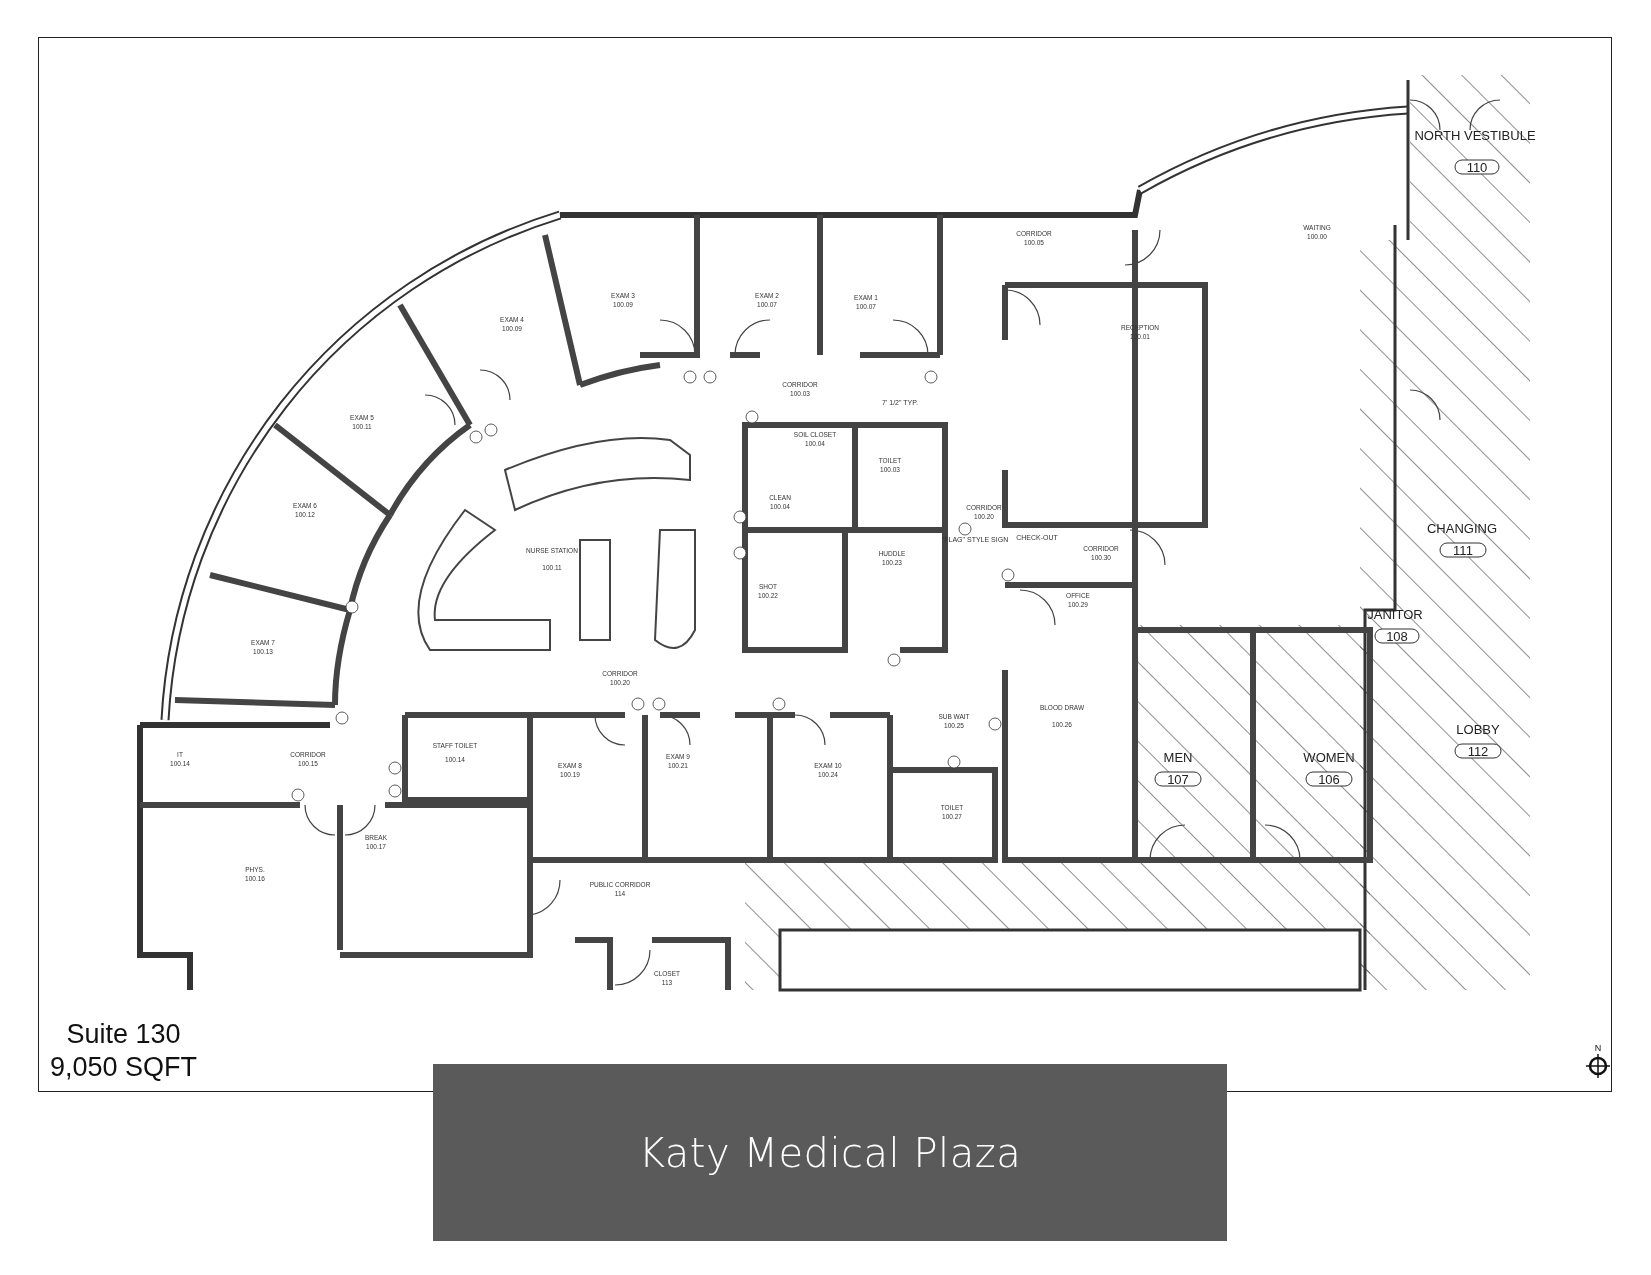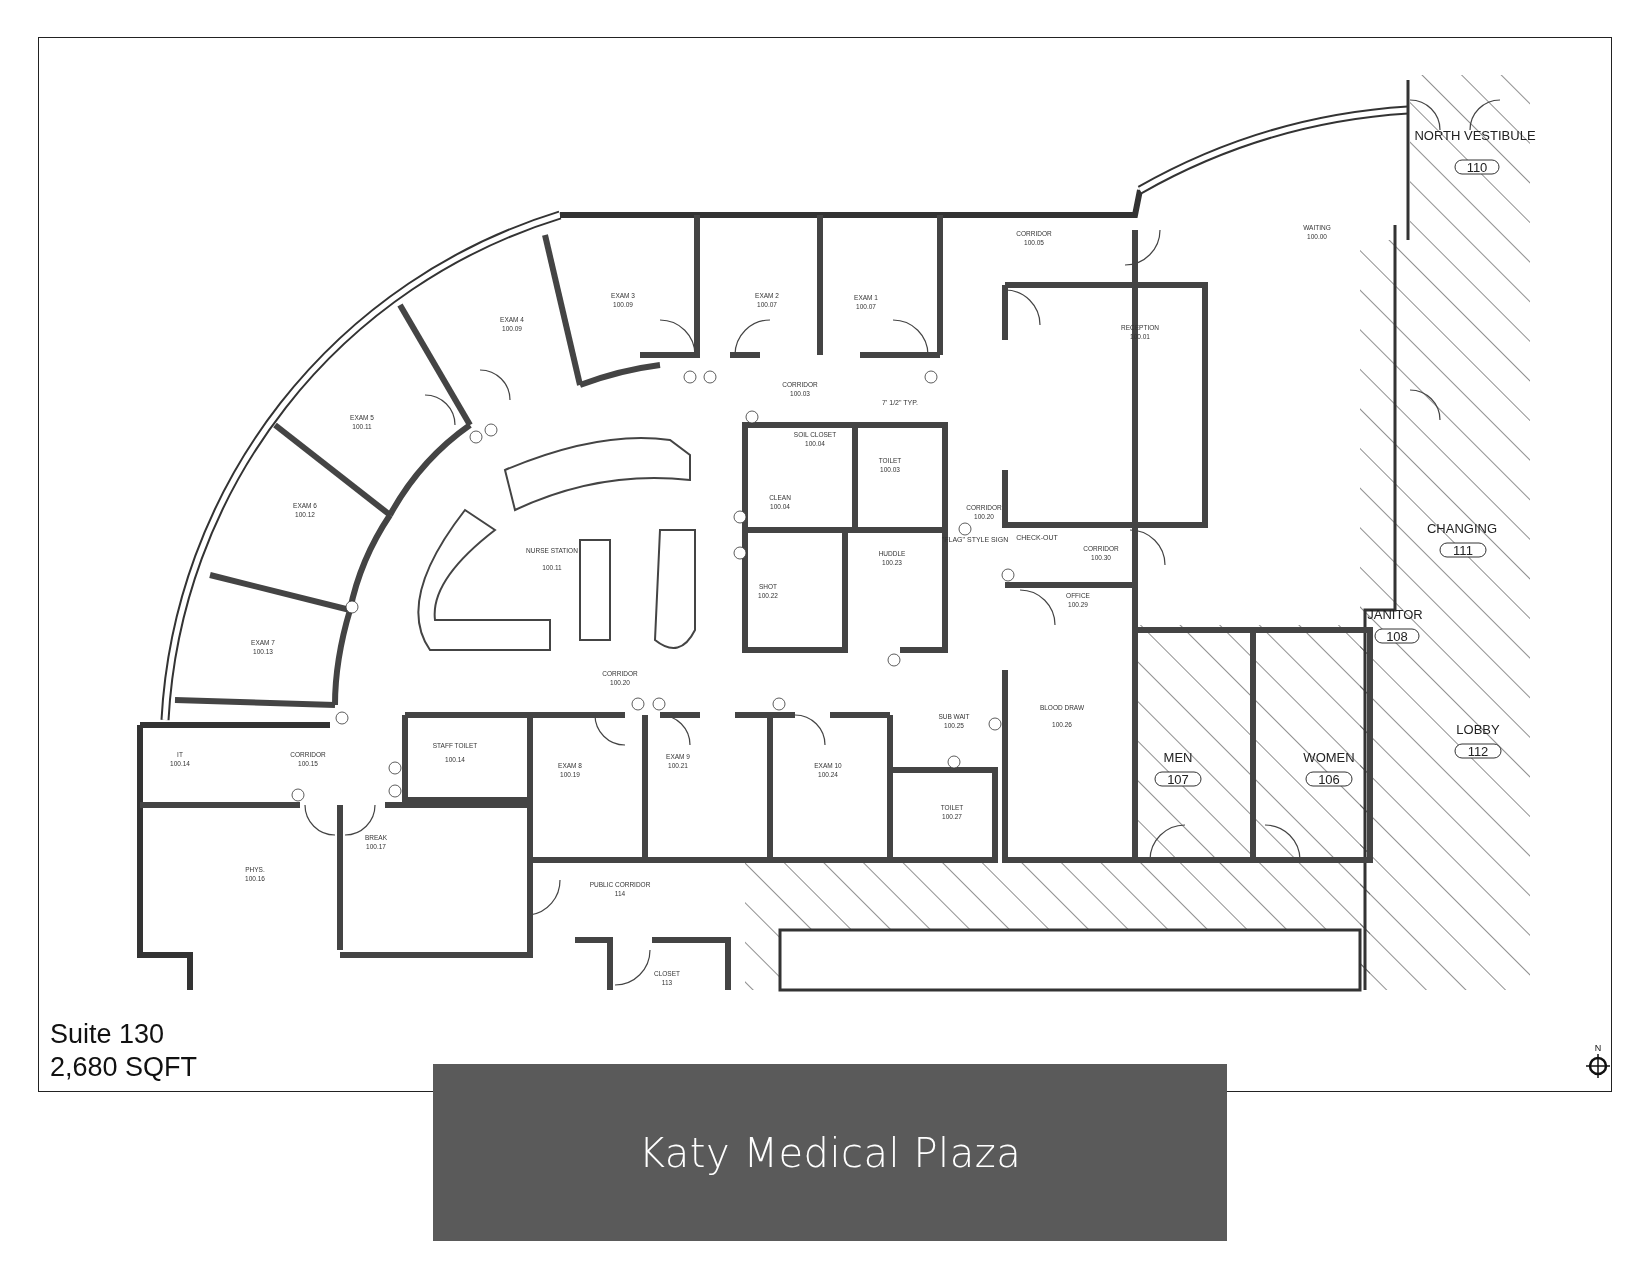--- a/index.html
+++ b/index.html
@@ -1,19 +1,19 @@
 <!DOCTYPE html>
 <html><head>
   <meta charset="utf-8">
   <style>
     html, body { margin:0; padding:0; background:#ffffff; }
     body { width:1651px; height:1275px; position:relative; overflow:hidden; font-family:"Liberation Sans", sans-serif; }
     #frame { position:absolute; left:38px; top:37px; width:1574px; height:1055px; border:1.5px solid #222; box-sizing:border-box; background:#fff; }
     #plan { position:absolute; left:0; top:0; width:1651px; height:1275px; }
-    .suite { position:absolute; left:50px; top:1018px; font-size:27px; line-height:33px; color:#111; text-align:left; }
+    .suite { position:absolute; left:50px; top:1018px; font-size:27px; line-height:33px; color:#111; text-align:center; }
     .banner { position:absolute; left:433px; top:1064px; width:794px; height:177px; background:#5a5a5a; color:#fff;
       display:flex; flex-direction:row; align-items:center; justify-content:center; font-family:"DejaVu Sans", sans-serif; font-weight:300; }
     .banner div { font-size:40px; line-height:56px; letter-spacing:0.5px; }
     .compass { position:absolute; left:1583px; top:1043px; width:30px; text-align:center; font-size:9px; color:#111; }
     .room-label { font-family:"Liberation Sans", sans-serif; fill:#333; text-anchor:middle; }
     .room-num { font-family:"Liberation Sans", sans-serif; fill:#333; text-anchor:middle; }
     .big-label { font-family:"Liberation Sans", sans-serif; fill:#222; text-anchor:middle; font-size:13px; }
     .tag { font-family:"Liberation Sans", sans-serif; font-size:7px; fill:#333; text-anchor:middle; }
   </style>
 </head>
@@ -244,21 +244,21 @@
         <circle cx="752" cy="417" r="6"></circle>
     <circle cx="740" cy="517" r="6"></circle>
         <circle cx="740" cy="553" r="6"></circle>
         <circle cx="894" cy="660" r="6"></circle>
   </g>
   </g>
 </svg>
 
 <div class="suite">
   <div>Suite 130</div>
-  <div>2,680 SQFT</div>
+  <div>9,050 SQFT</div>
 </div>
 
 <div class="compass">
   <div>N</div>
   <svg width="26" height="26" viewBox="0 0 26 26">
     <circle cx="13" cy="13" r="8" fill="none" stroke="#111" stroke-width="2.5"></circle>
     <line x1="13" y1="1" x2="13" y2="25" stroke="#111" stroke-width="1.5"></line>
     <line x1="1" y1="13" x2="25" y2="13" stroke="#111" stroke-width="1.5"></line>
   </svg>
 </div>

